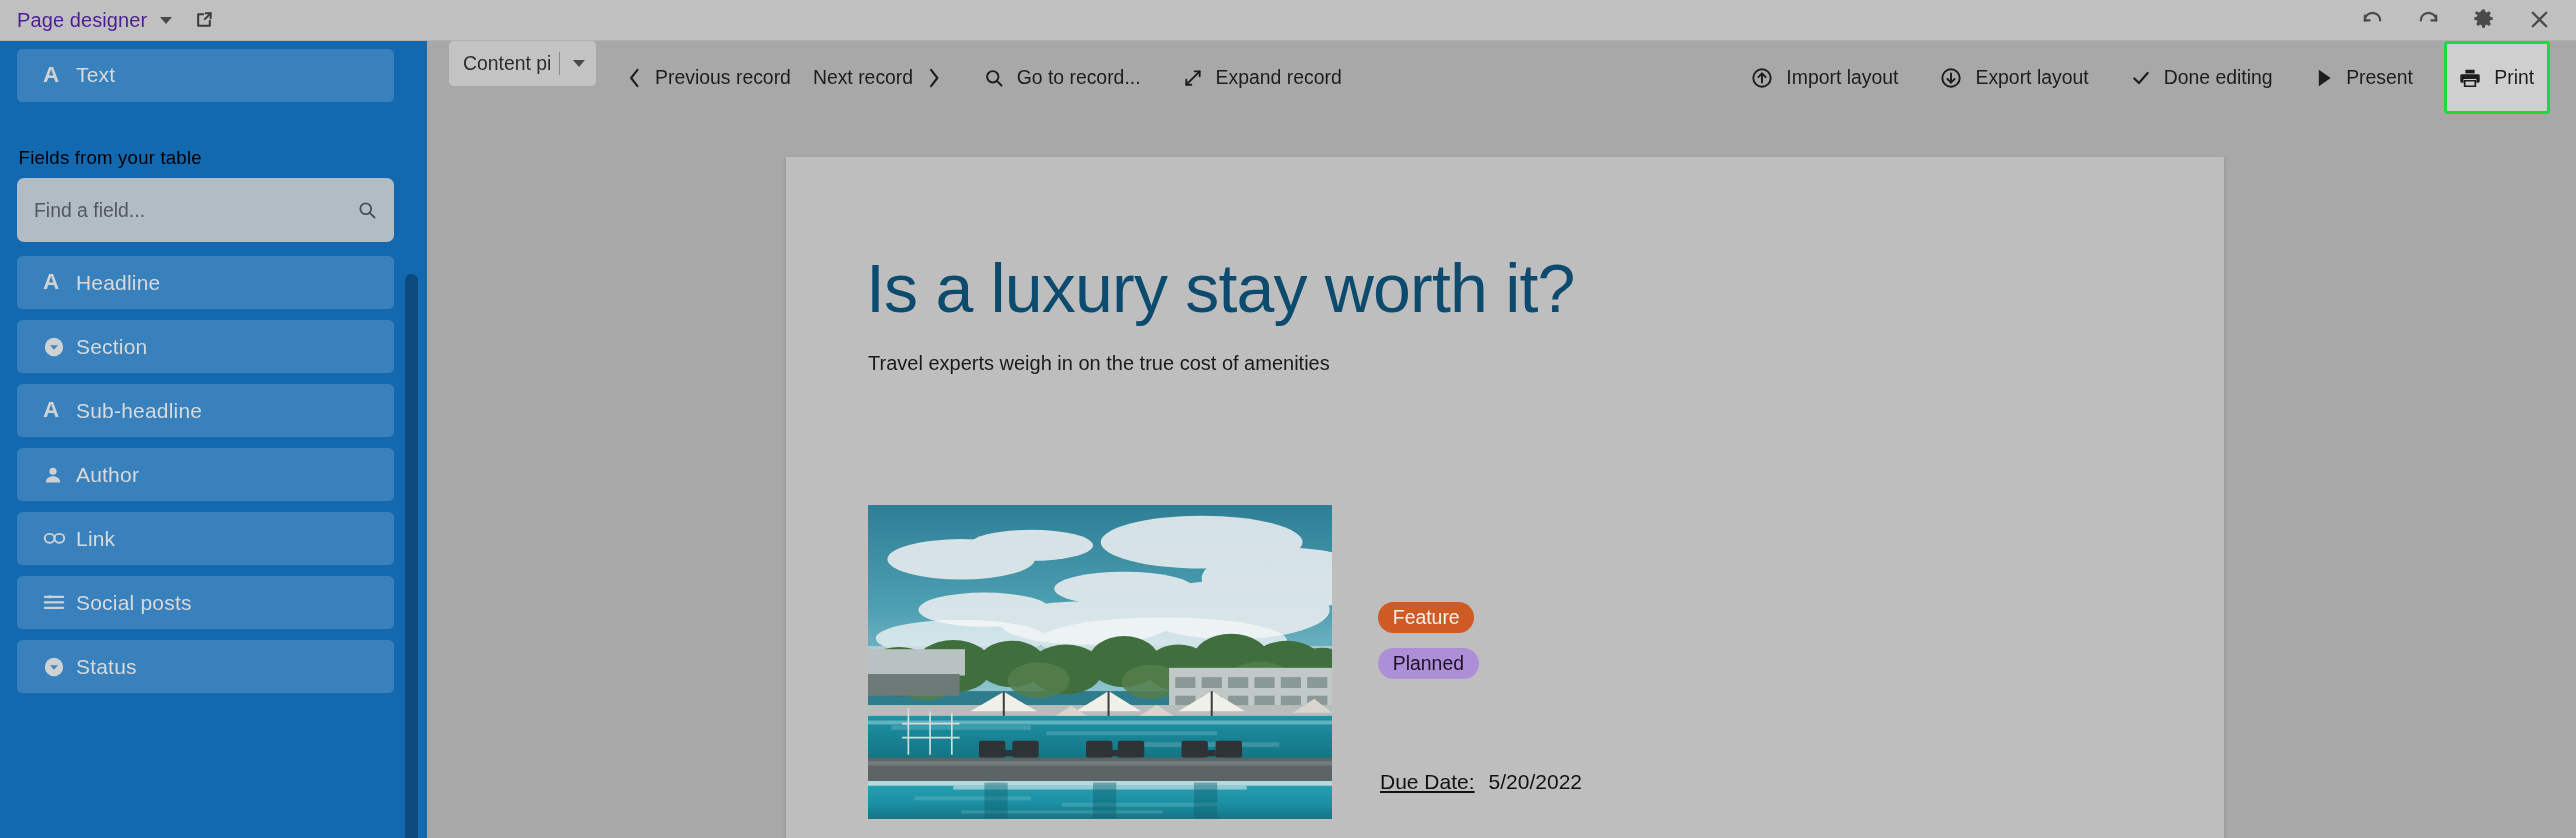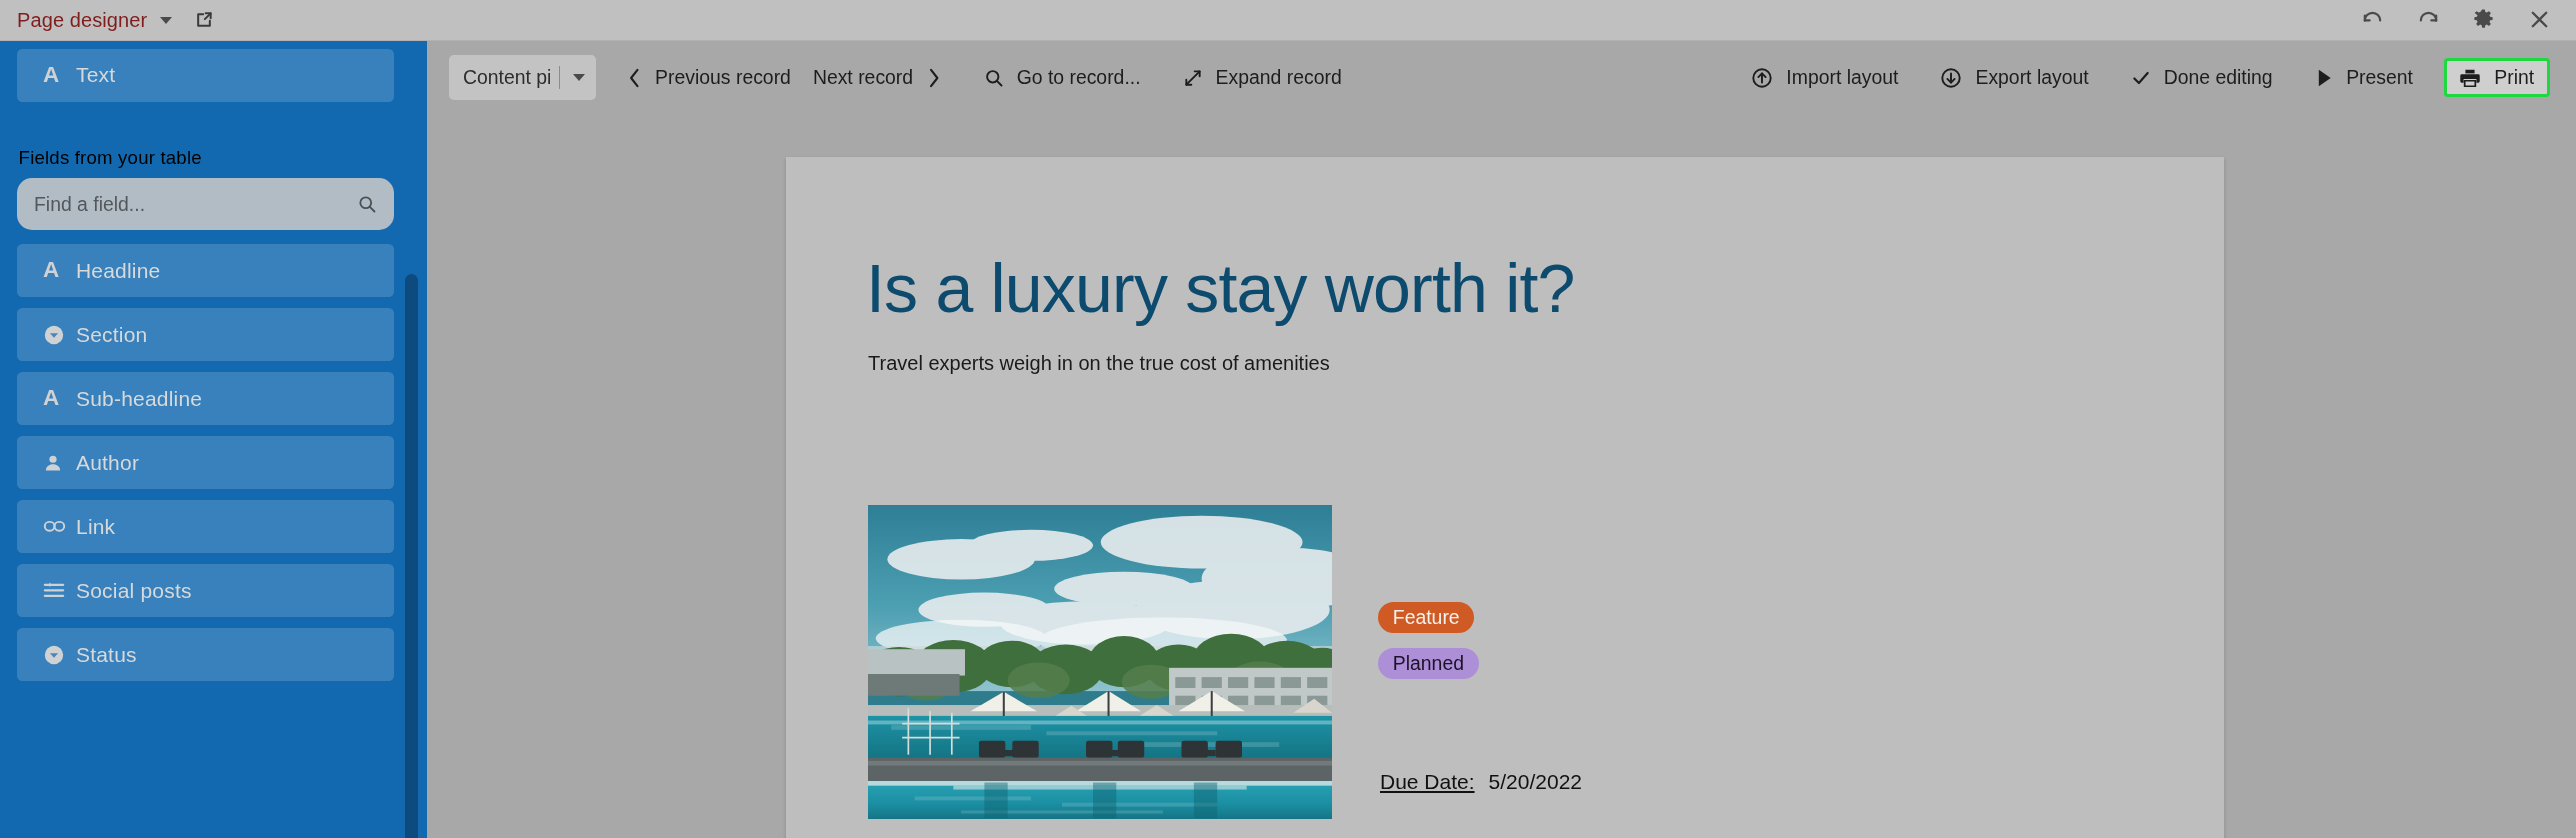--- a/index.html
+++ b/index.html
@@ -29,21 +29,21 @@
     border-bottom: 0.8px solid #b2b2b2;
   }
   #topbar-left {
     display: flex;
     align-items: center;
     gap: 11px;
     padding-left: 17px;
   }
   .topbar-title {
     font-size: 20px;
-    color: #7f1d1d;
+    color: #4c1d95;
     letter-spacing: 0.1px;
   }
   .caret-down {
     width: 0; height: 0;
     border-left: 6.2px solid transparent;
     border-right: 6.2px solid transparent;
     border-top: 7.8px solid #4a4a4a;
     margin-left: 1.6px;
   }
   .external-icon { display: flex; align-items: center; margin-left: 11px; }
@@ -108,23 +108,23 @@
   }
   .side-gap { height: 23px; }
   .side-caption {
     font-size: 18.6px;
     color: #000000;
     margin: 11px 0 9.3px 18.6px;
     letter-spacing: 0.2px;
   }
   #find-field {
     margin: 0 33px 14px 17px;
-    height: 52px;
+    height: 64px;
     background: #b2bcc4;
-    border-radius: 15px;
+    border-radius: 7px;
     display: flex;
     align-items: center;
     padding: 0 17px;
     cursor: text;
   }
   #find-field .ff-text {
     font-size: 19.4px;
     color: #53585c;
     flex: 1;
   }
@@ -145,21 +145,20 @@
     width: 2149px; height: 797px;
     background: #a8a8a8;
   }
 
   
   #ptoolbar {
     position: absolute;
     left: 0; top: 0;
     width: 2149px; height: 73px;
     display: flex;
-    align-items: center;
     padding: 0 26.4px 0 22px;
   }
   #content-picker {
     height: 45px;
     background: #c3c3c3;
     border-radius: 4.7px;
     display: flex;
     align-items: center;
     gap: 12.4px;
     padding: 0 11px 0 14px;

